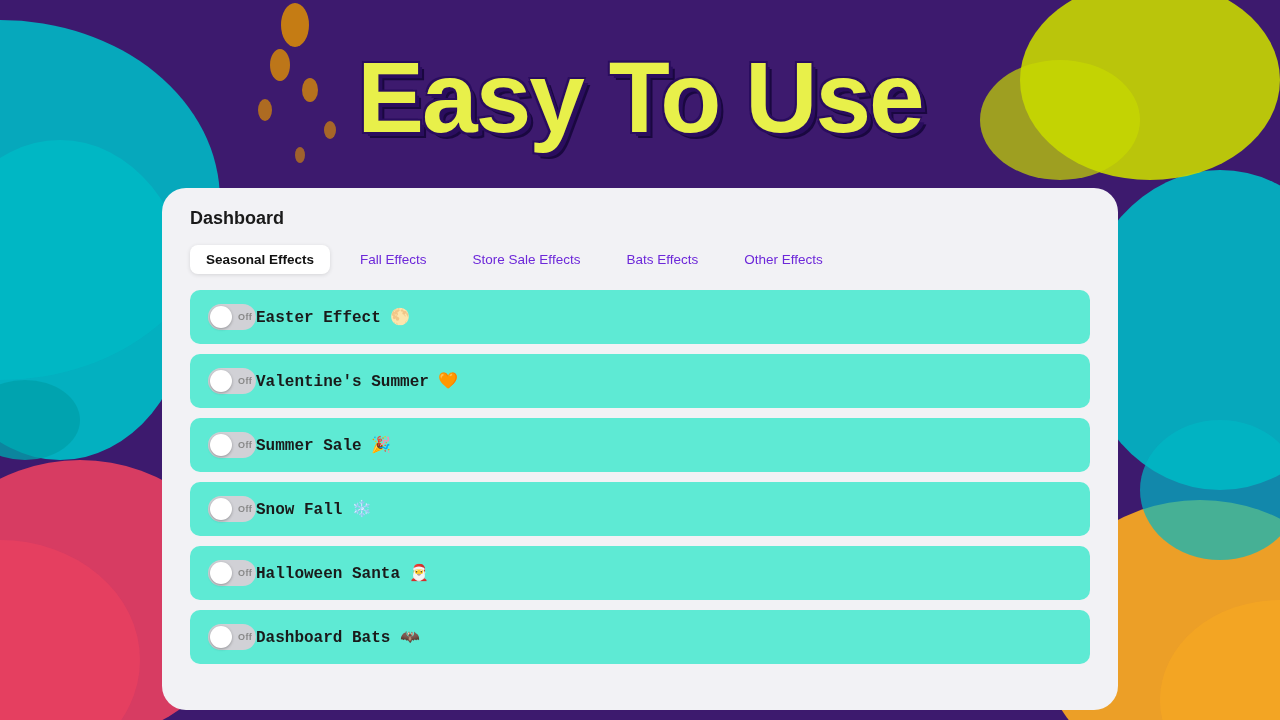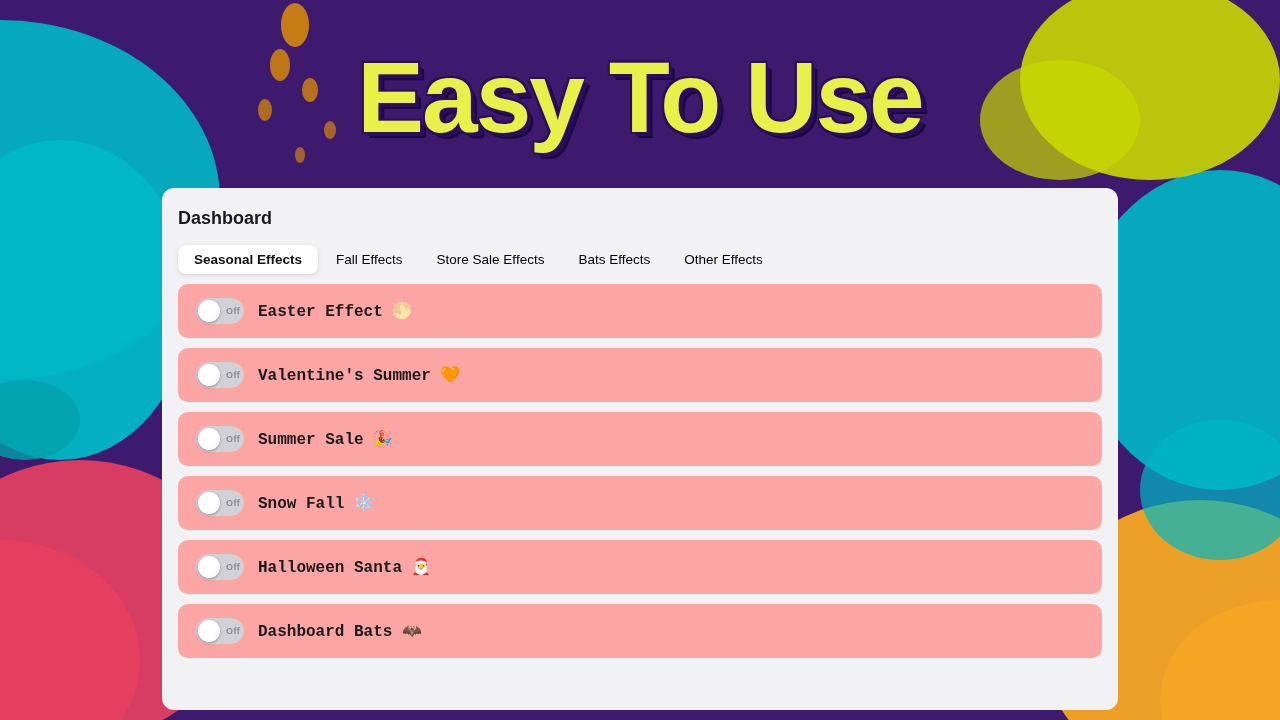--- a/index.html
+++ b/index.html
@@ -50,74 +50,73 @@
     }
 
     
     .dashboard-card {
       position: absolute;
       top: 188px;
       left: 162px;
       right: 162px;
       bottom: 10px;
       background: #f2f2f5;
-      border-radius: 12px;
+      border-radius: 24px;
       z-index: 2;
-      padding: 20px 16px;
+      padding: 20px 28px;
       overflow: hidden;
     }
 
     .dashboard-title {
       font-size: 18px;
       font-weight: 700;
       color: #1a1a1a;
       margin-bottom: 16px;
     }
 
     
     .tabs {
       display: flex;
-      gap: 2px;
-      margin-bottom: 10px;
+      gap: 14px;
+      margin-bottom: 16px;
       flex-wrap: nowrap;
     }
 
     .tab {
       padding: 7px 16px;
       border-radius: 8px;
       font-size: 13.5px;
       font-weight: 500;
       cursor: pointer;
       white-space: nowrap;
-      color: #000000;
+      color: #6d28d9;
       background: transparent;
       border: none;
     }
 
     .tab.active {
       background: #fff;
       color: #111;
       font-weight: 600;
       box-shadow: 0 1px 4px rgba(0,0,0,0.12);
     }
 
     
     .effects-list {
       display: flex;
       flex-direction: column;
       gap: 10px;
     }
 
     .effect-row {
-      background: #fca5a5;
+      background: #5eead4;
       border-radius: 10px;
       padding: 14px 18px;
       display: flex;
       align-items: center;
-      gap: 14px;
     }
 
     .effect-label {
       font-size: 16px;
       font-weight: 700;
       color: #1a1a1a;
       font-family: Liberation Mono, monospace;
     }
 
     

